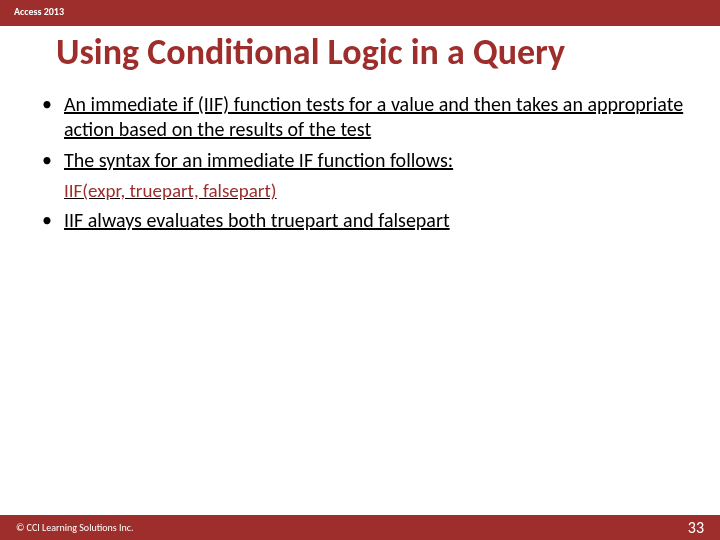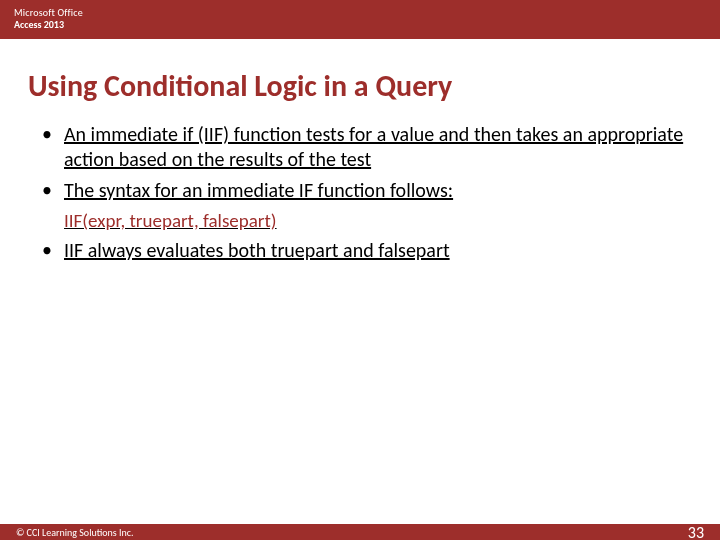--- a/index.html
+++ b/index.html
@@ -1,35 +1,34 @@
 <!DOCTYPE html>
 <html><head>
 <meta charset="utf-8">
 <style>
   * { margin: 0; padding: 0; box-sizing: border-box; }
   html, body { width: 720px; height: 540px; font-family: "Segoe UI", Calibri, Arial, sans-serif; background: #fff; }
   .slide { width: 720px; height: 540px; position: relative; background: #fff; overflow: hidden; }
   .header-bar { background: #9d2e2b; color: #fff; padding: 6px 14px 8px 14px; }
   .ms-office { font-size: 10px; font-weight: 400; letter-spacing: 0.2px; }
   .product { font-size: 10px; font-weight: 700; margin-top: -1px; }
-  .title { color: #9d2e2b; font-weight: 700; font-size: 30px; padding: 28px 28px 8px 28px; }
+  .title { color: #9d2e2b; font-weight: 700; font-size: 36px; padding: 4px 28px 8px 28px; margin-left: 28px; }
   .body { padding: 10px 34px 0 34px; text-decoration: underline; }
   ul.bullets { list-style: none; }
   ul.bullets > li { position: relative; padding-left: 30px; font-size: 20px; line-height: 1.25; color: #000; margin-bottom: 6px; }
   ul.bullets > li::before { content: "•"; position: absolute; left: 8px; top: 0; font-size: 20px; color: #000; }
   .code-line { color: #9d2e2b; font-size: 19px; padding-left: 30px; margin: 0 0 6px 0; }
-  .footer { position: absolute; bottom: 0; left: 0; right: 0; background: #9d2e2b; color: #fff; height: 16px; display: flex; align-items: center; justify-content: space-between; padding: 0 16px; font-size: 10px; }
+  .footer { position: absolute; bottom: 0; left: 0; right: 0; background: #9d2e2b; color: #fff; height: 25px; display: flex; align-items: center; justify-content: space-between; padding: 0 16px; font-size: 10px; }
   .page-num { font-size: 16px; font-weight: 400; }
 </style>
 </head>
 <body>
 <div class="slide">
 
   <div class="header-bar">
-    <div class="ms-office">Microsoft Office</div>
     <div class="product">Access 2013</div>
   </div>
 
   <div class="title">Using Conditional Logic in a Query</div>
 
   <div class="body">
     <ul class="bullets">
       <li>An immediate if (IIF) function tests for a value and then takes an appropriate action based on the results of the test</li>
       <li>The syntax for an immediate IF function follows:</li>
     </ul>

